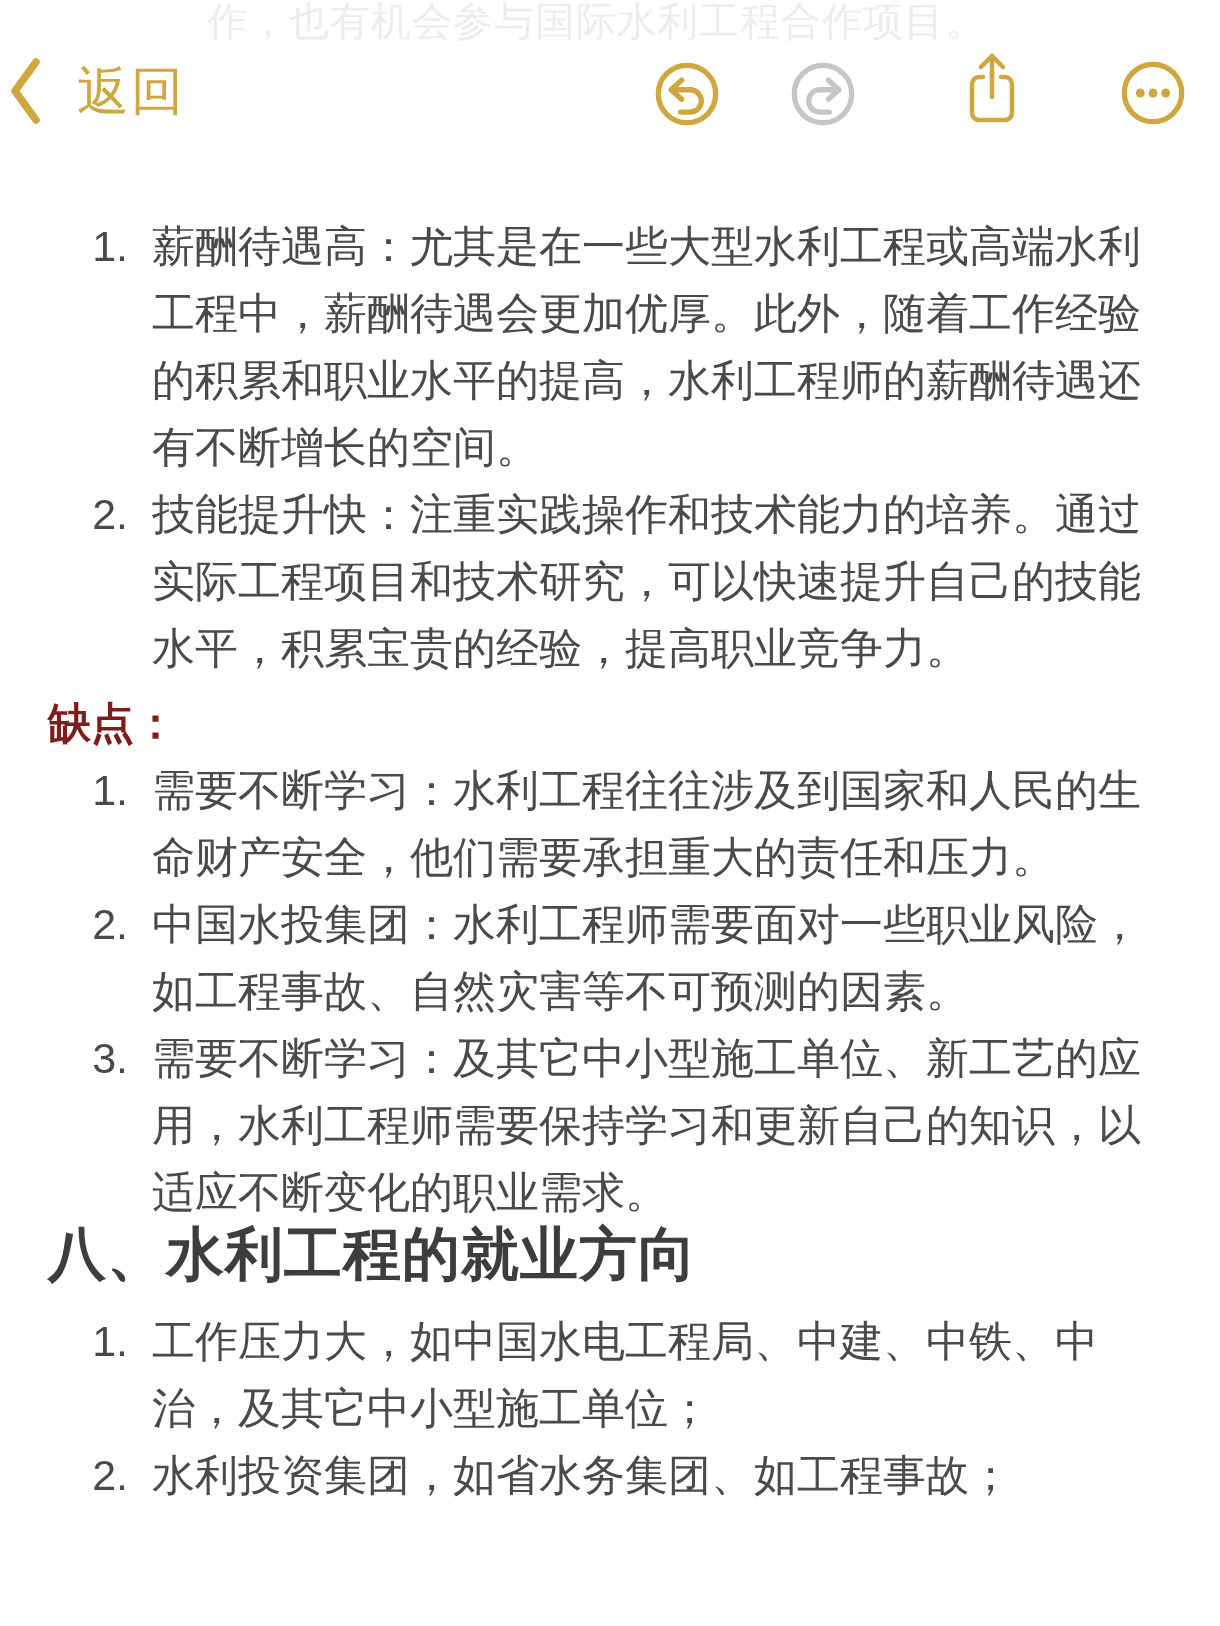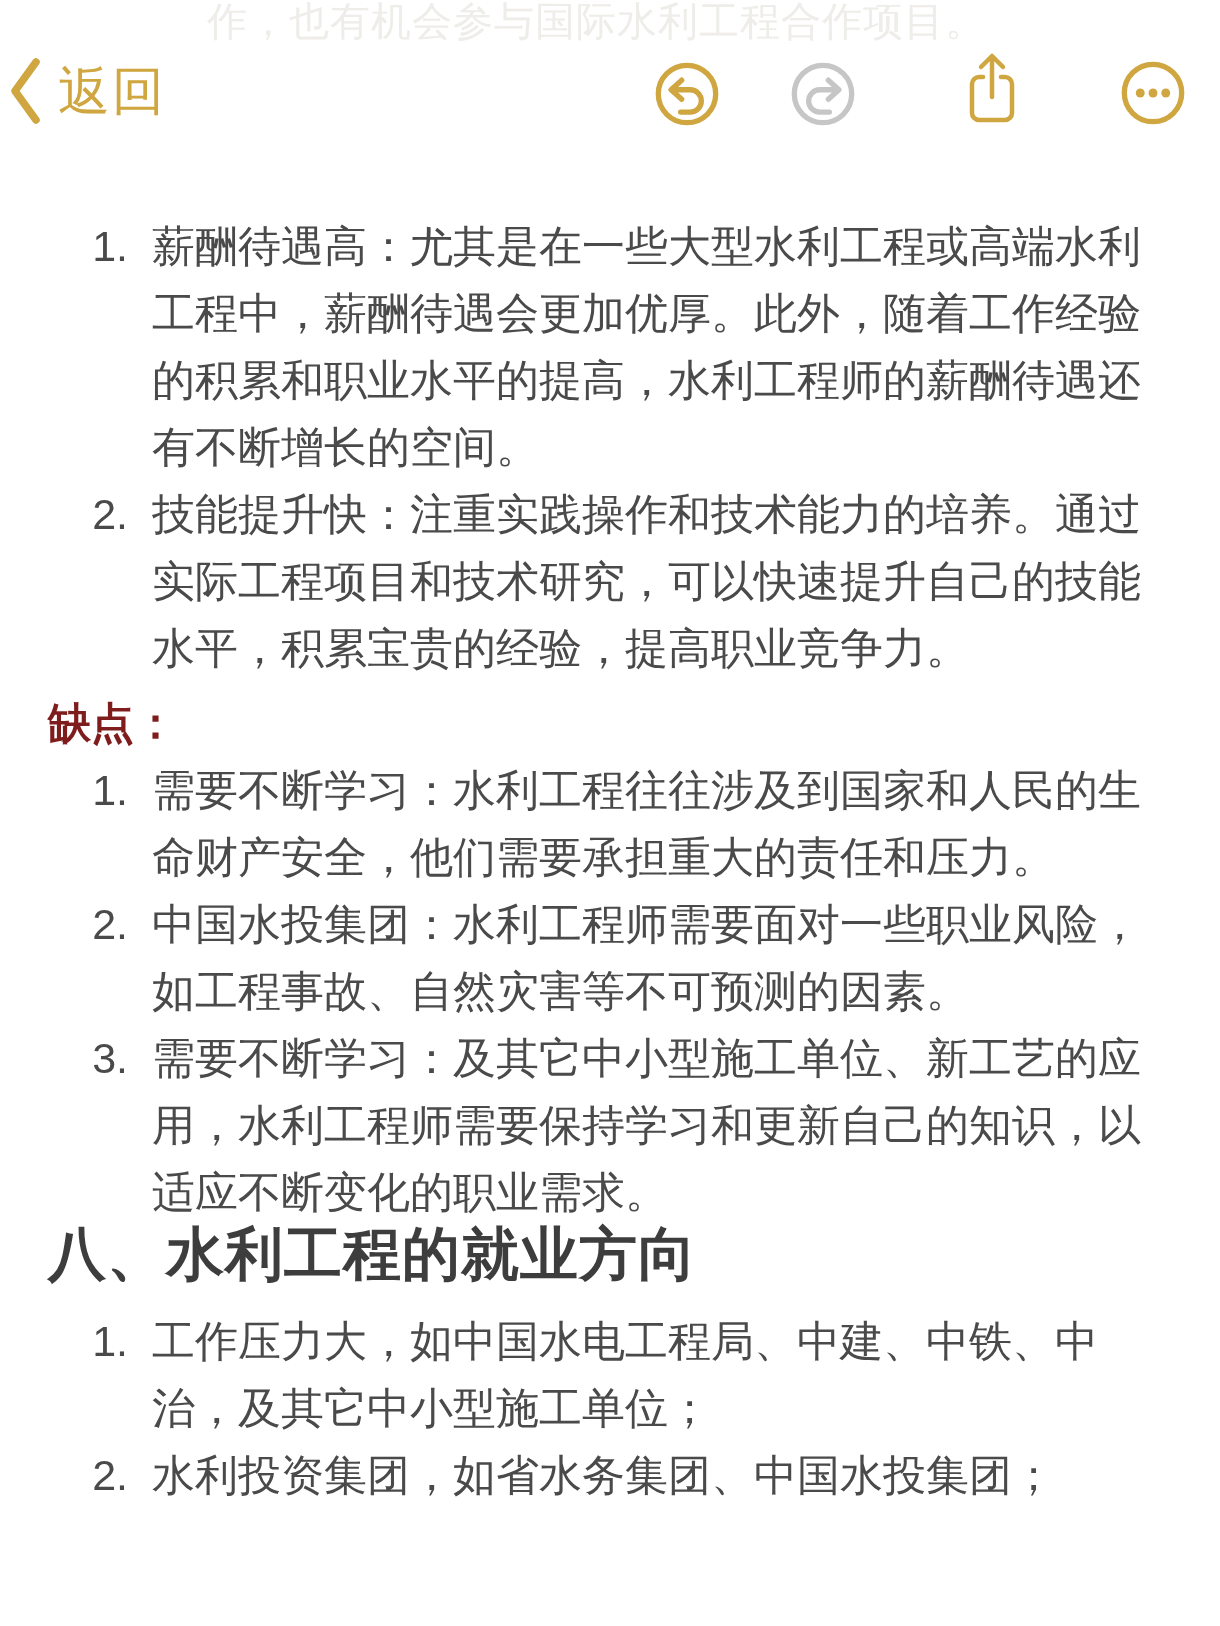--- a/index.html
+++ b/index.html
@@ -20,21 +20,21 @@
     font-size:40px; line-height:46px;
     color:#efede9;
     white-space:nowrap;
     letter-spacing:1px;
   }
 
   
   .navbar { position:absolute; top:0; left:0; width:100%; height:150px; background:transparent; }
   .back-button {
     position:absolute; left:8px; top:56px; height:72px;
-    display:flex; align-items:center; gap:16px;
+    display:flex; align-items:center; gap:35px;
     background:none; border:none; cursor:pointer;
     color:#cfa63f;
   }
   .back-label { font-size:52px; color:#cfa63f; letter-spacing:2px; }
   .icon-button { position:absolute; background:none; border:none; padding:0; cursor:pointer; line-height:0; }
   .btn-undo  { left:653px; top:60px; }
   .btn-redo  { left:789px; top:60px; }
   .btn-share { left:962px; top:50px; }
   .btn-more  { left:1119px; top:59px; }
 
@@ -153,18 +153,18 @@
 
     <h1 class="section-heading">八、水利工程的就业方向</h1>
 
     <ol class="olist">
       <li class="row">
         <span class="num">1.</span>
         <span class="txt">工作压力大，如中国水电工程局、中建、中铁、中治，及其它中小型施工单位；</span>
       </li>
       <li class="row">
         <span class="num">2.</span>
-        <span class="txt">水利投资集团，如省水务集团、中国水投集团；</span>
+        <span class="txt">水利投资集团，如省水务集团、如工程事故；</span>
       </li>
     </ol>
 
   </main>
 </div>
 
 </body></html>

